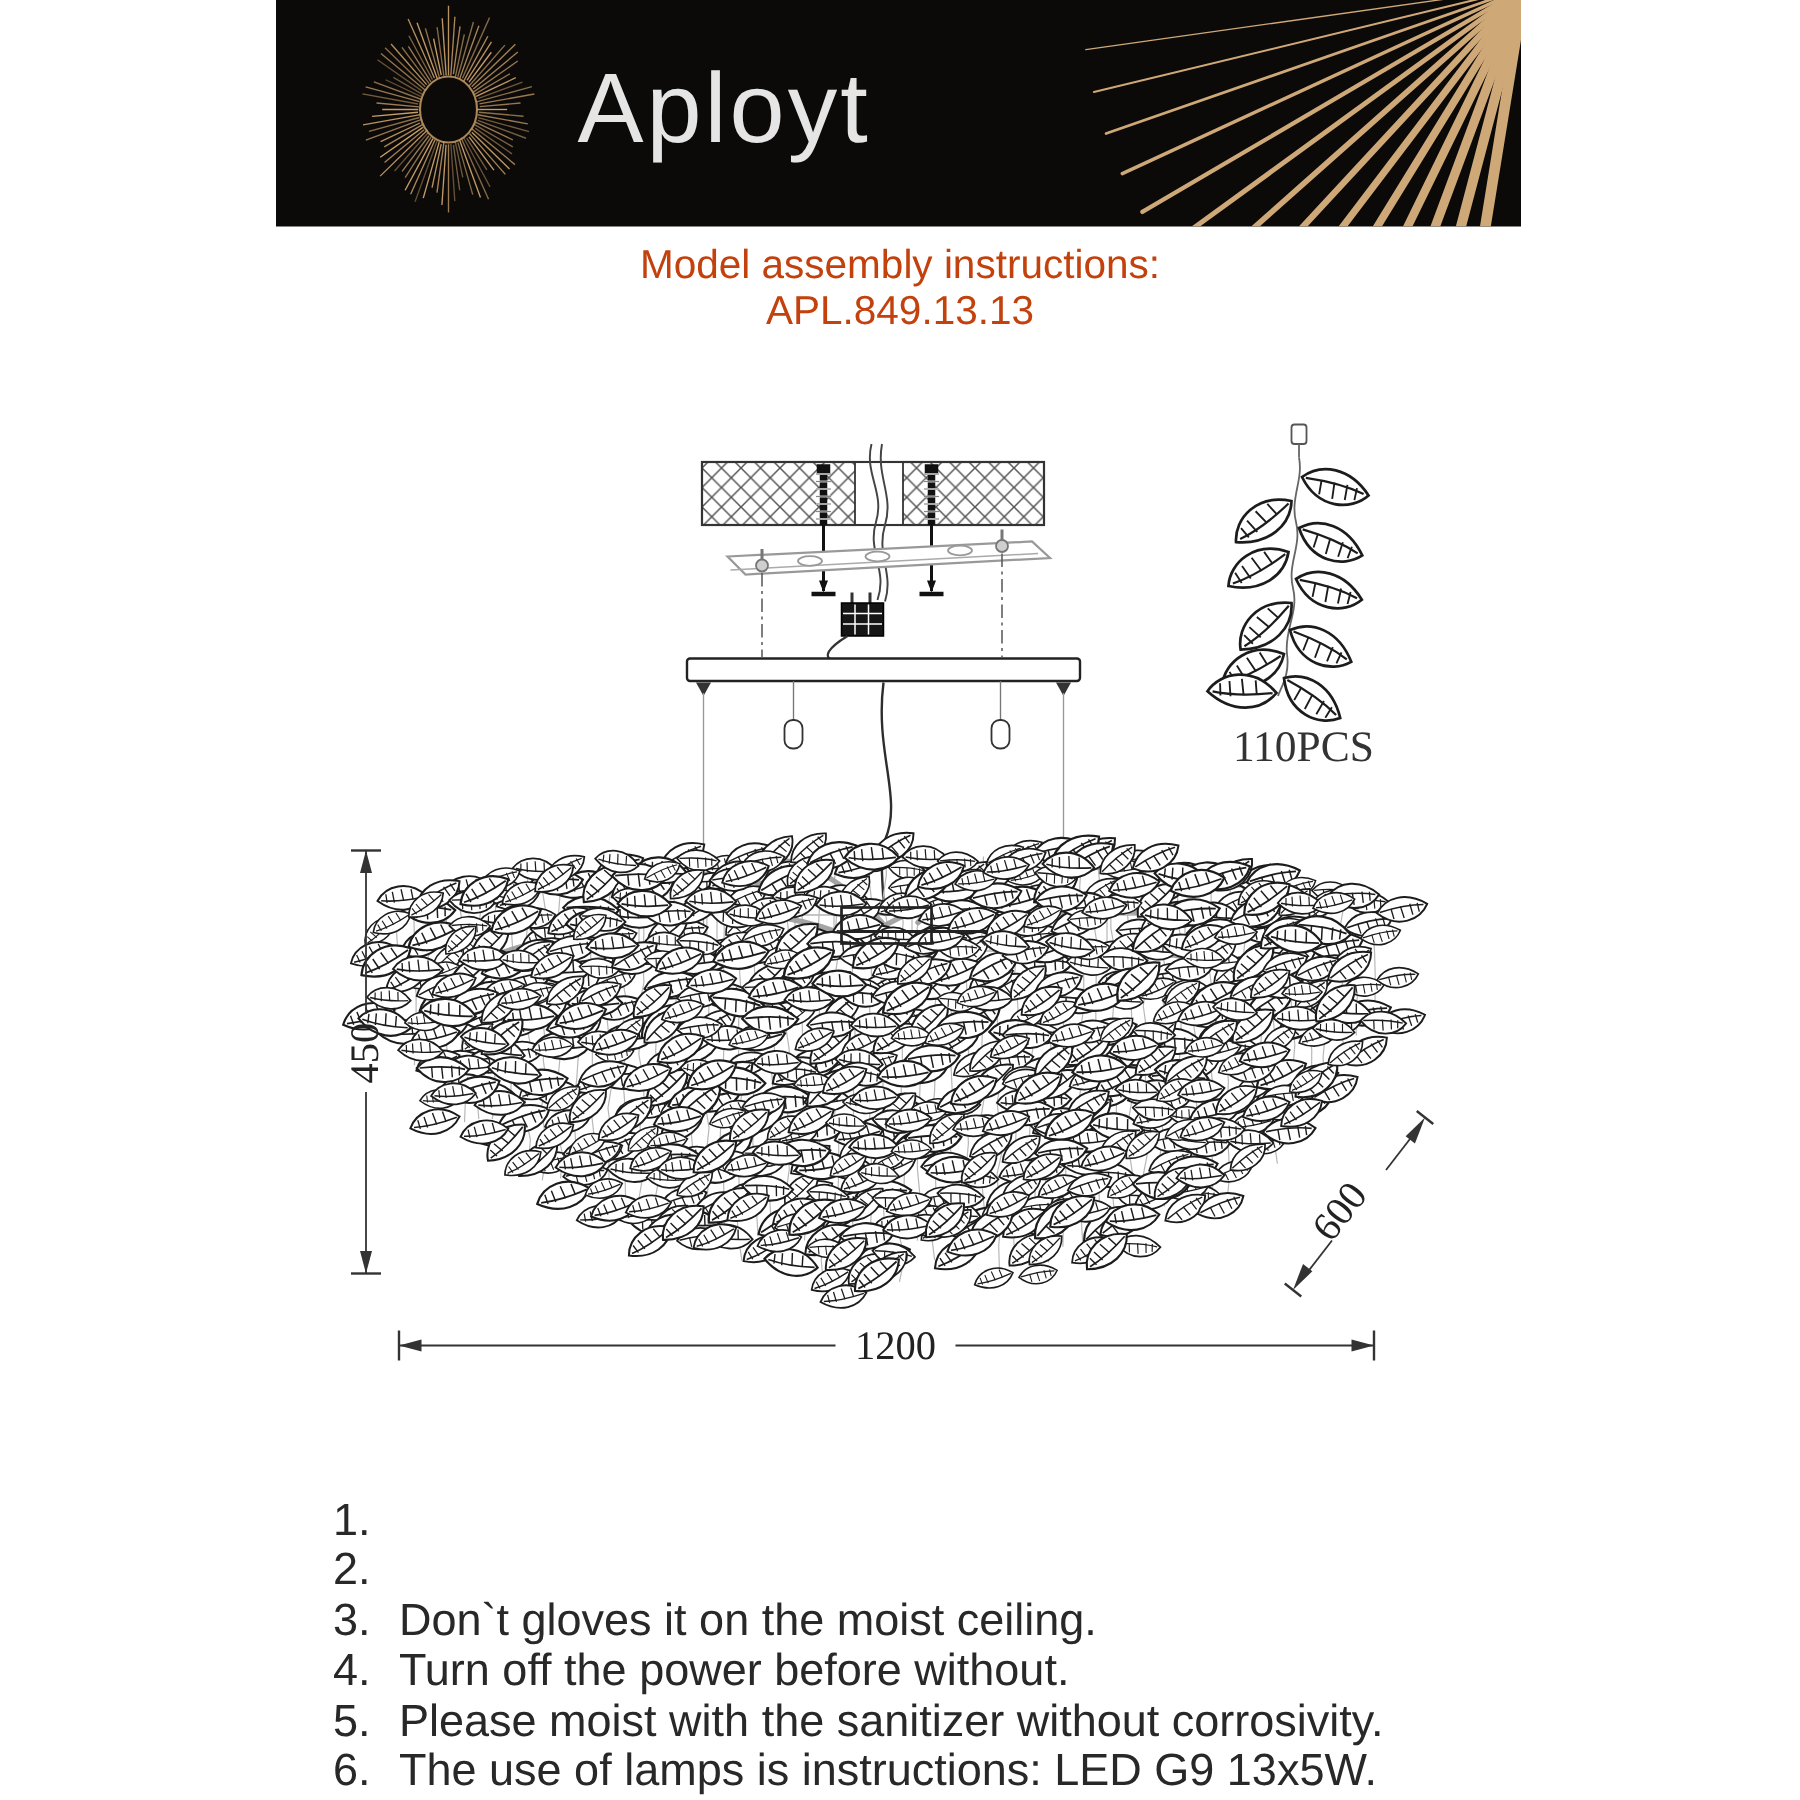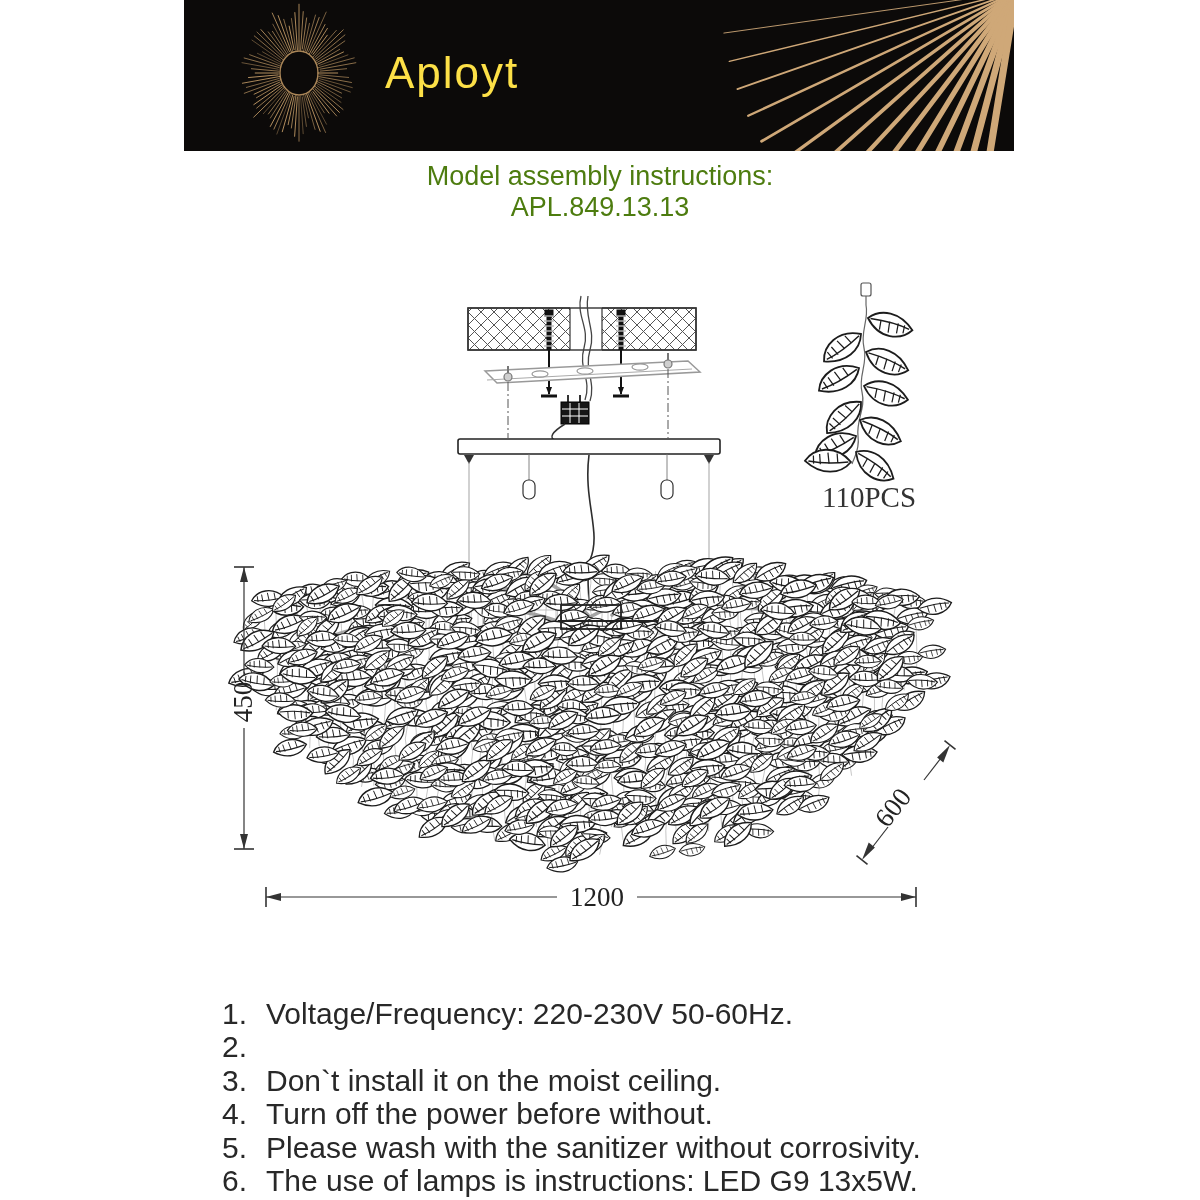--- a/index.html
+++ b/index.html
@@ -1,24 +1,24 @@
 <!DOCTYPE html>
 <html><head>
 <meta charset="utf-8">
 <style>
   html,body{margin:0;padding:0;background:#ffffff;}
   .page{position:relative;width:1200px;height:1200px;background:#fff;overflow:hidden;
         font-family:"Liberation Sans",sans-serif;color:#2b2b2b;}
   .banner{position:absolute;left:184px;top:0;width:830px;height:151px;background:#0c0a09;overflow:hidden;}
   .banner svg{position:absolute;top:0;}
   .brand{position:absolute;left:201px;top:50%;transform:translateY(-56%);
-         font-size:44px;letter-spacing:2px;color:#fde047;font-weight:400;
+         font-size:66px;letter-spacing:2px;color:#e5e5e5;font-weight:400;
          font-family:"Liberation Sans",sans-serif;}
   .title{position:absolute;left:0;top:161px;width:100%;text-align:center;
-         font-size:27px;line-height:31px;color:#4d7c0f;}
+         font-size:27px;line-height:31px;color:#c2410c;}
   #diagram{position:absolute;left:0;top:0;}
   .dimtext{font-family:"Liberation Serif",serif;fill:#222;font-size:27px;}
   .strandtext{font-family:"Liberation Serif",serif;fill:#333;font-size:29px;}
   .instructions{position:absolute;left:222px;top:997px;margin:0;padding:0;list-style:none;
                 font-size:30px;line-height:33.4px;color:#282828;}
   .instructions li{display:flex;}
   .instructions .num{width:44px;flex:none;}
 </style>
 </head>
 <body>
@@ -1172,35 +1172,34 @@
       <line x1="637" y1="897" x2="916" y2="897" stroke-width="1.2"></line>
       <polygon points="266,897 281,893 281,901" fill="#333" stroke="none"></polygon>
       <polygon points="916,897 901,893 901,901" fill="#333" stroke="none"></polygon>
       <text class="dimtext" x="597" y="906" text-anchor="middle" stroke="none">1200</text>
     </g>
   </svg>
 
   <ol class="instructions">
     <li>
       <span class="num">1.</span>
-      <span>Voltage/Frequency: 220-230V 50-60Hz.</span>
       </li>
     <li>
       <span class="num">2.</span>
       </li>
     <li>
       <span class="num">3.</span>
-      <span>Don`t install it on the moist ceiling.</span>
+      <span>Don`t gloves it on the moist ceiling.</span>
       </li>
     <li>
       <span class="num">4.</span>
       <span>Turn off the power before without.</span>
       </li>
     <li>
       <span class="num">5.</span>
-      <span>Please wash with the sanitizer without corrosivity.</span>
+      <span>Please moist with the sanitizer without corrosivity.</span>
       </li>
     <li>
       <span class="num">6.</span>
       <span>The use of lamps is instructions: LED G9 13x5W.</span>
       </li>
   </ol>
 </div>
 
 </body></html>

